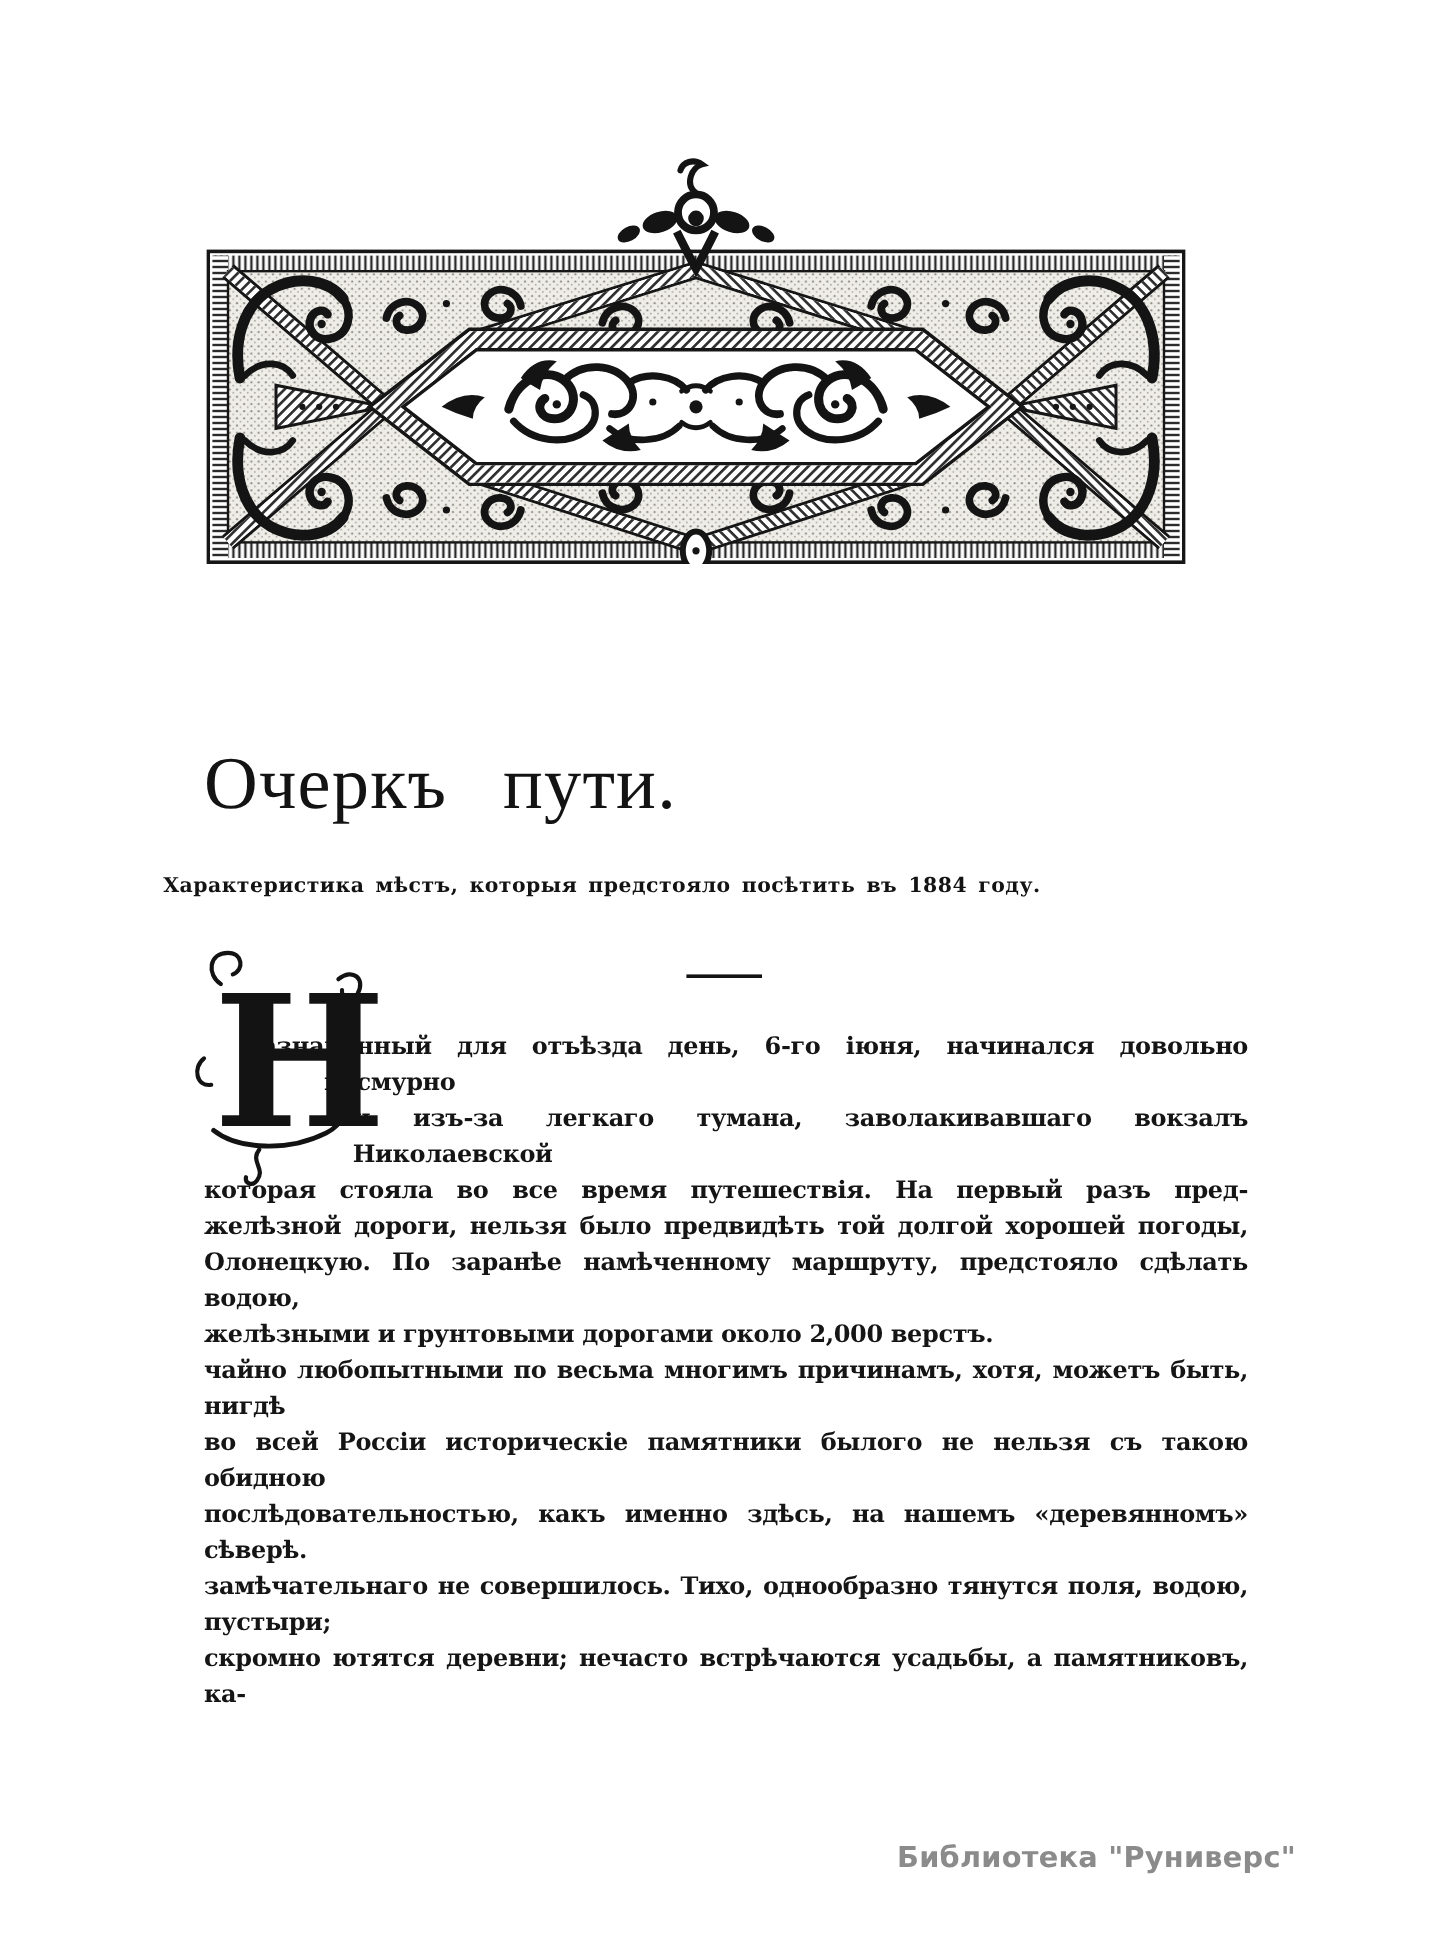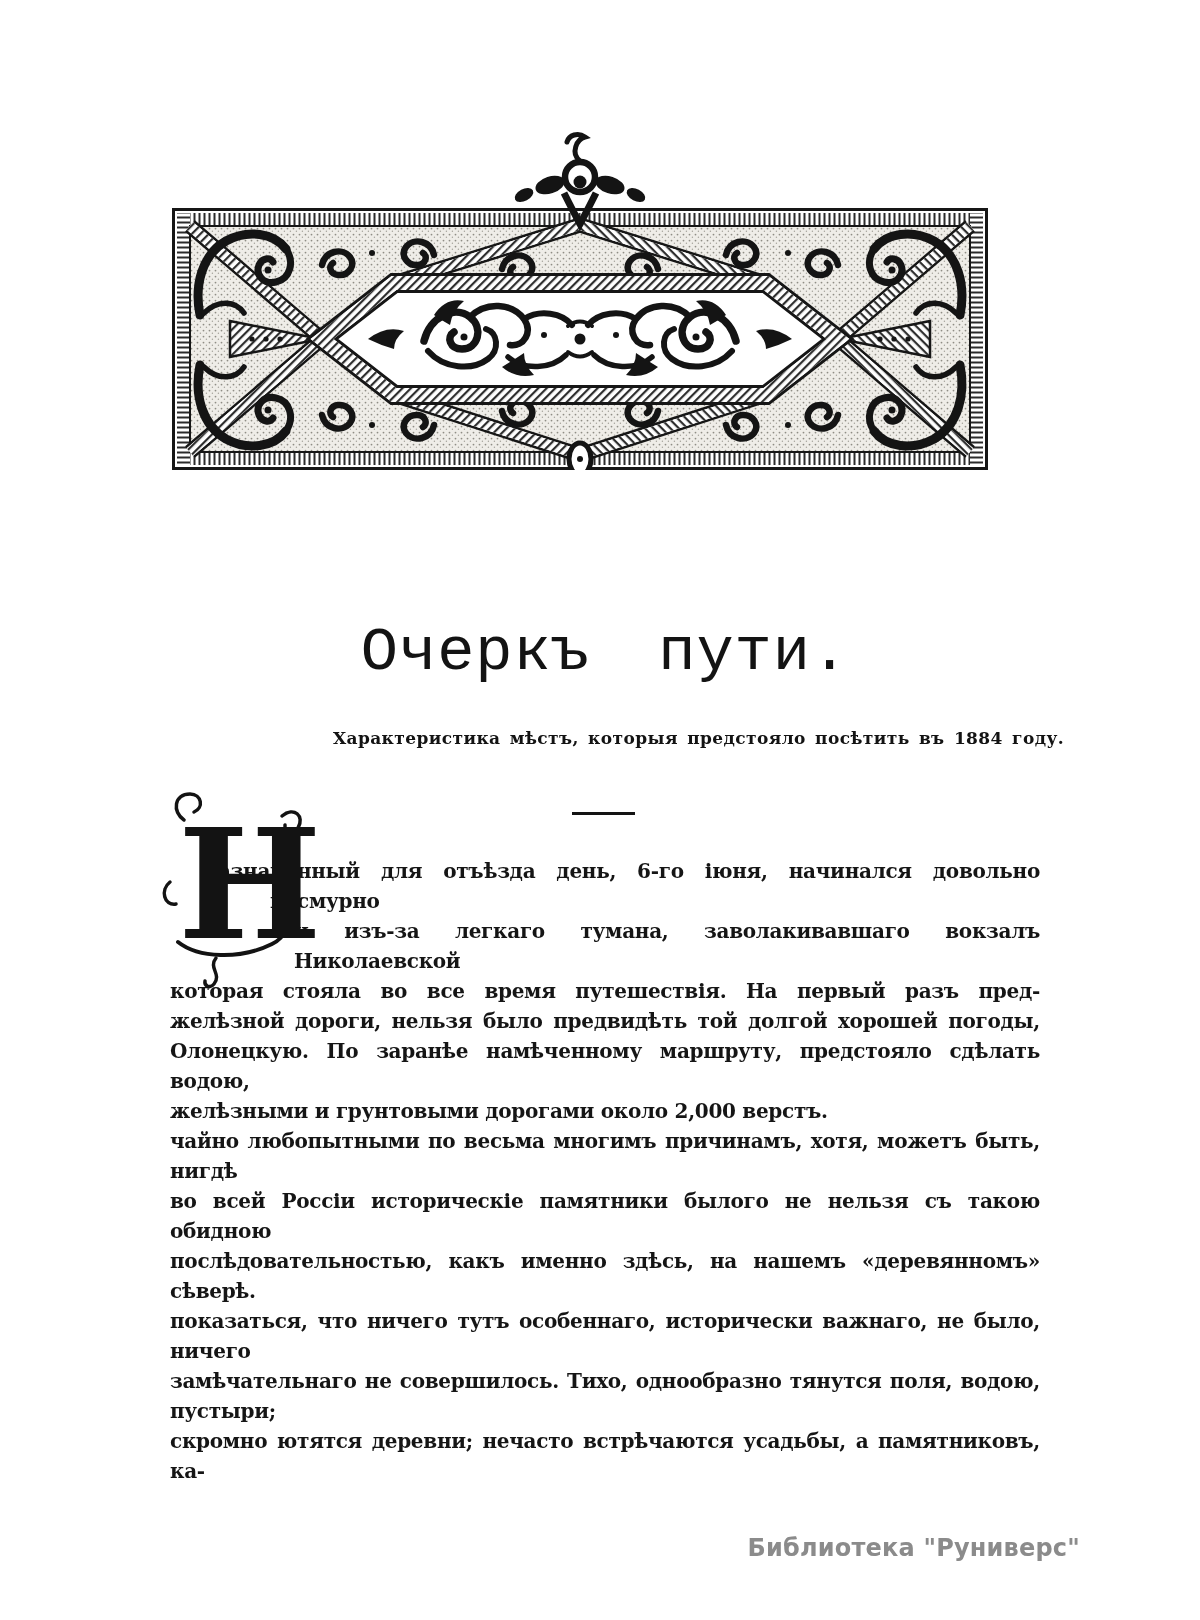--- a/index.html
+++ b/index.html
@@ -3,26 +3,26 @@
 <meta charset="utf-8">
 <style>
   html,body{margin:0;padding:0;}
   body{
     width:1200px;height:1620px;background:#ffffff;position:relative;
     font-family:"DejaVu Serif", serif;color:#161616;overflow:hidden;
   }
   .page{position:absolute;inset:0;}
   .ornament{position:absolute;left:172px;top:125px;width:816px;height:345px;}
   .title{
-    position:absolute;left:170px;top:618px;width:870px;text-align:center;
+    position:absolute;left:170px;top:618px;width:870px;
     font-size:62px;line-height:70px;font-weight:500;letter-spacing:1px;word-spacing:30px;
-    font-family:Liberation Mono, monospace;color:#131313;
+    font-family:Liberation Serif, serif;color:#131313;
   }
   .subtitle{
-    position:absolute;left:114px;top:728px;width:950px;text-align:right;
+    position:absolute;left:136px;top:728px;width:950px;text-align:left;
     font-size:17px;font-weight:bold;letter-spacing:0.4px;word-spacing:3px;color:#131313;
   }
   .divider{position:absolute;left:572px;top:812px;width:63px;height:3px;background:#131313;}
   .textblock{
     position:absolute;left:170px;top:856px;width:870px;
     font-size:20px;font-weight:700;line-height:30px;letter-spacing:-0.3px;
     color:#151515;
   }
   .para{margin:0;padding:0;}
   .ln{text-align:justify;text-align-last:justify;white-space:normal;}
@@ -176,21 +176,20 @@
       <div class="ln">которая стояла во все время путешествія. На первый разъ пред-</div>
       <div class="ln">желѣзной дороги, нельзя было предвидѣть той долгой хорошей погоды,</div>
       <div class="ln">Олонецкую. По заранѣе намѣченному маршруту, предстояло сдѣлать водою,</div>
       <div class="ln end">желѣзными и грунтовыми дорогами около 2,000 верстъ.</div>
     </div>
 
     <div class="para p2">
       <div class="ln">чайно любопытными по весьма многимъ причинамъ, хотя, можетъ быть, нигдѣ</div>
       <div class="ln">во всей Россіи историческіе памятники былого не нельзя съ такою обидною</div>
       <div class="ln">послѣдовательностью, какъ именно здѣсь, на нашемъ «деревянномъ» сѣверѣ.</div>
-      <div class="ln">показаться, что ничего тутъ особеннаго, исторически важнаго, не было, ничего</div>
       <div class="ln">замѣчательнаго не совершилось. Тихо, однообразно тянутся поля, водою, пустыри;</div>
       <div class="ln">скромно ютятся деревни; нечасто встрѣчаются усадьбы, а памятниковъ, ка-</div>
 
     </div>
 
   </div>
 
   <div class="watermark">Библиотека "Руниверс"</div>
 
 </div>

